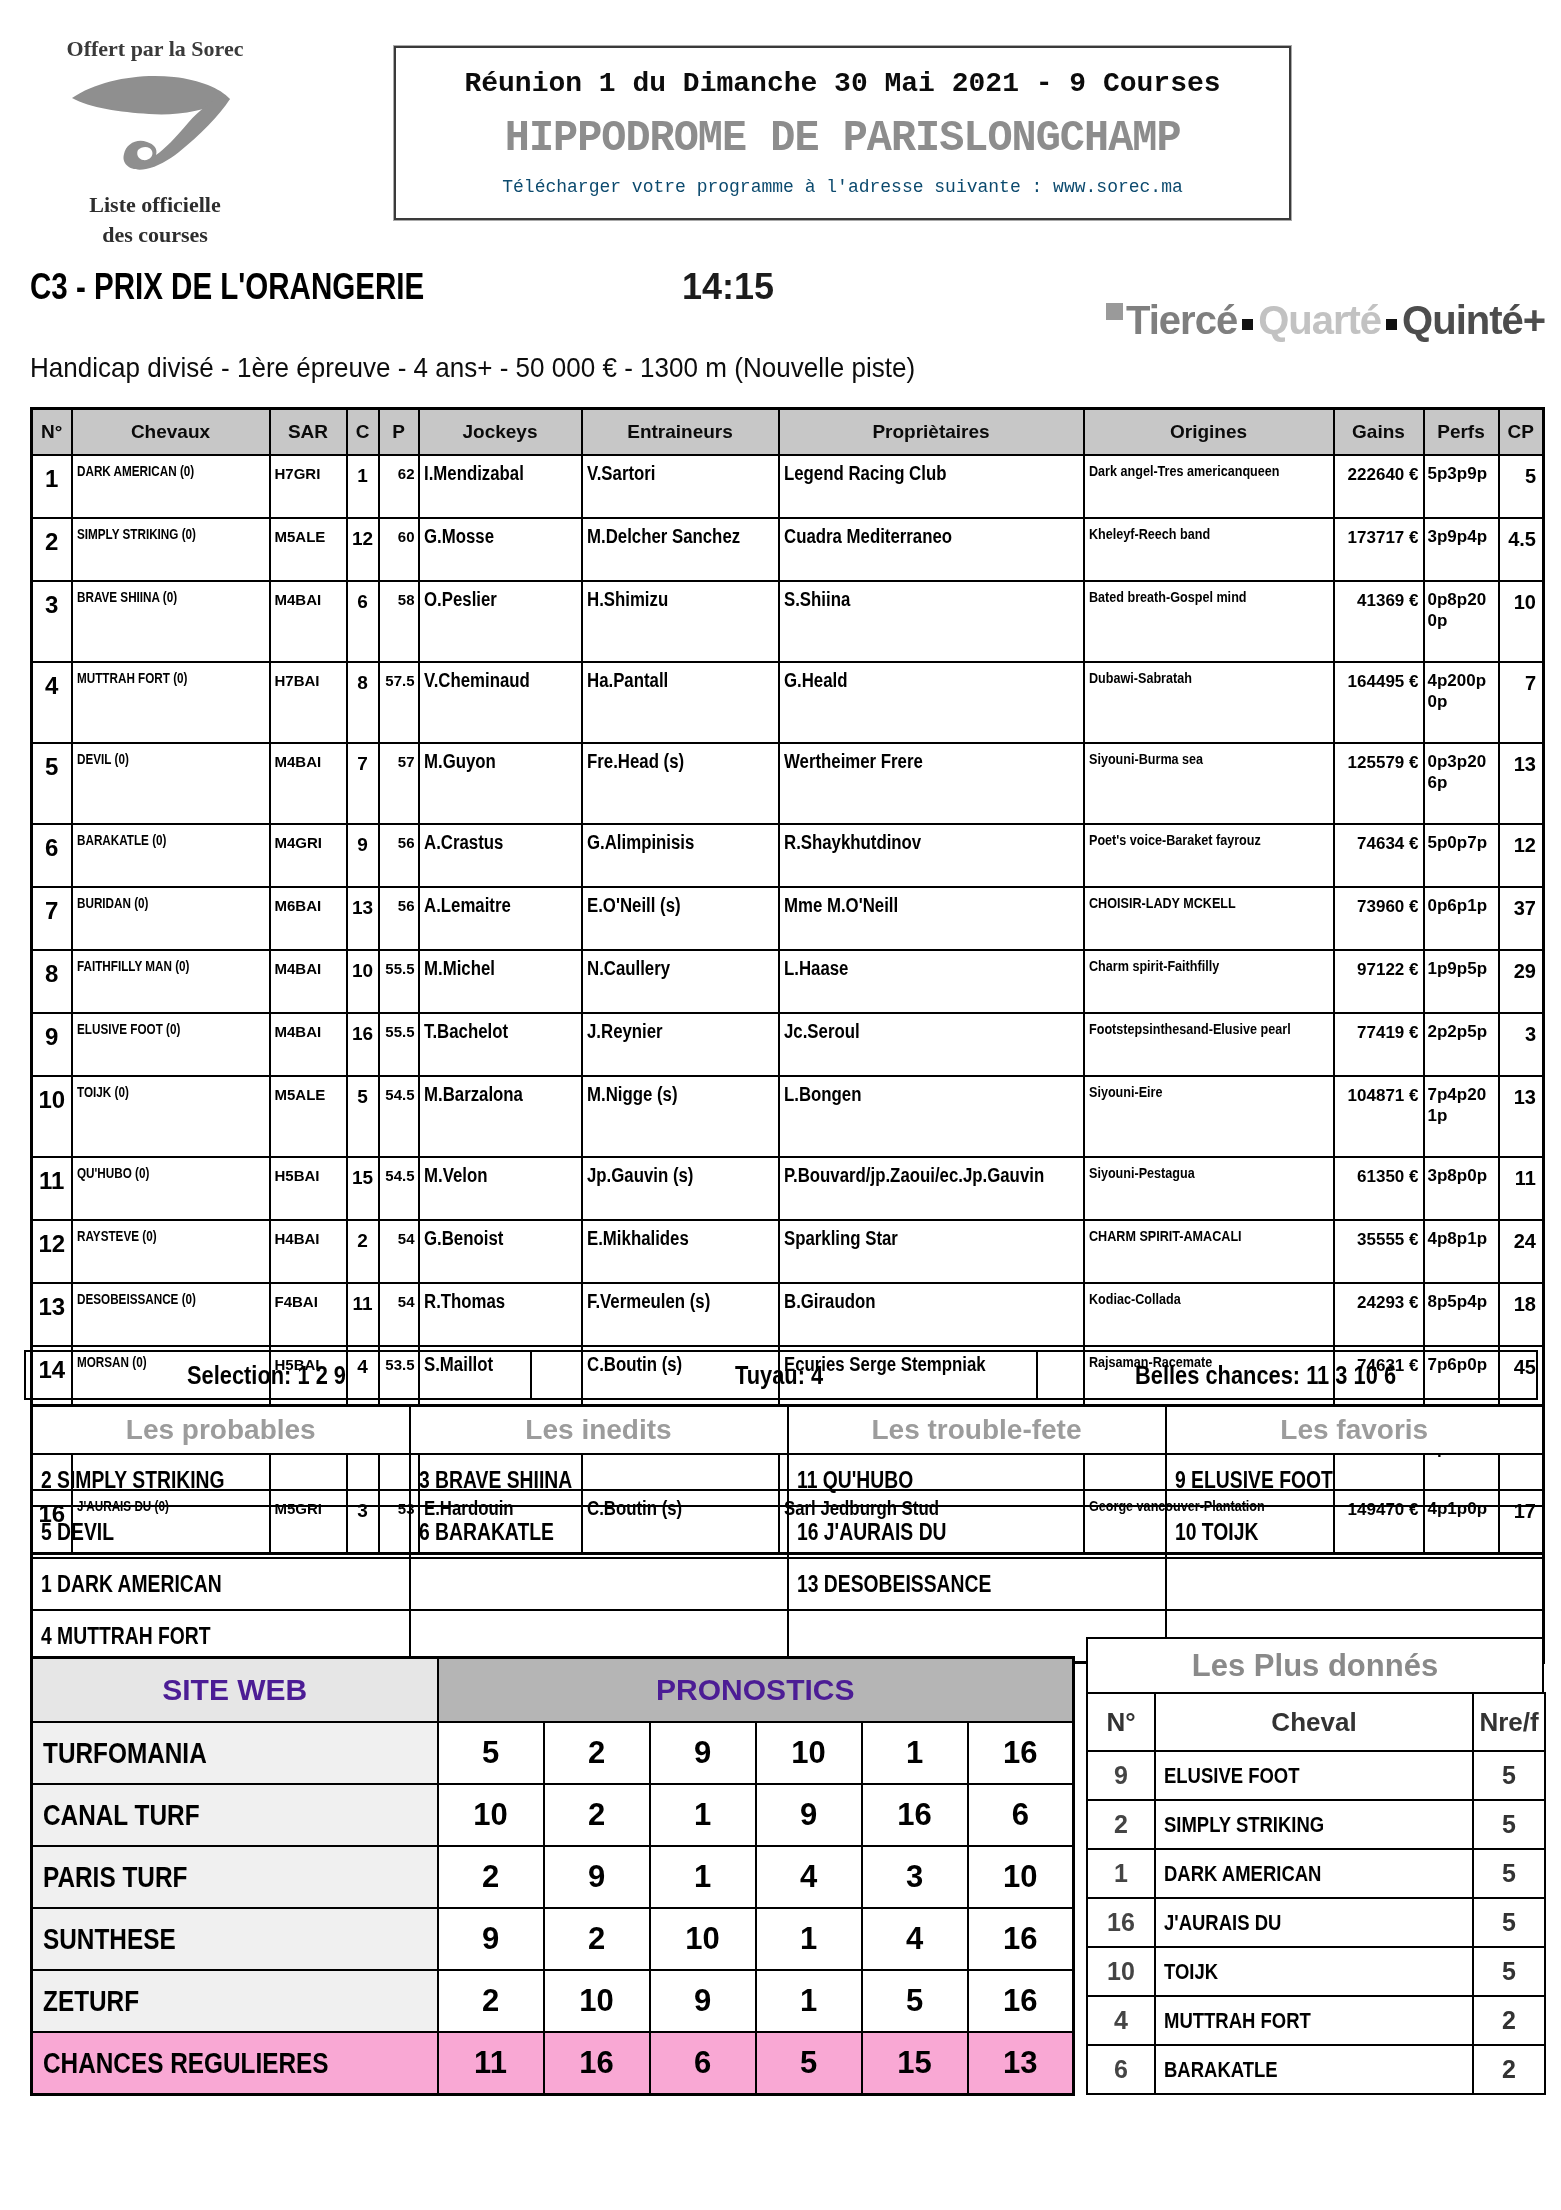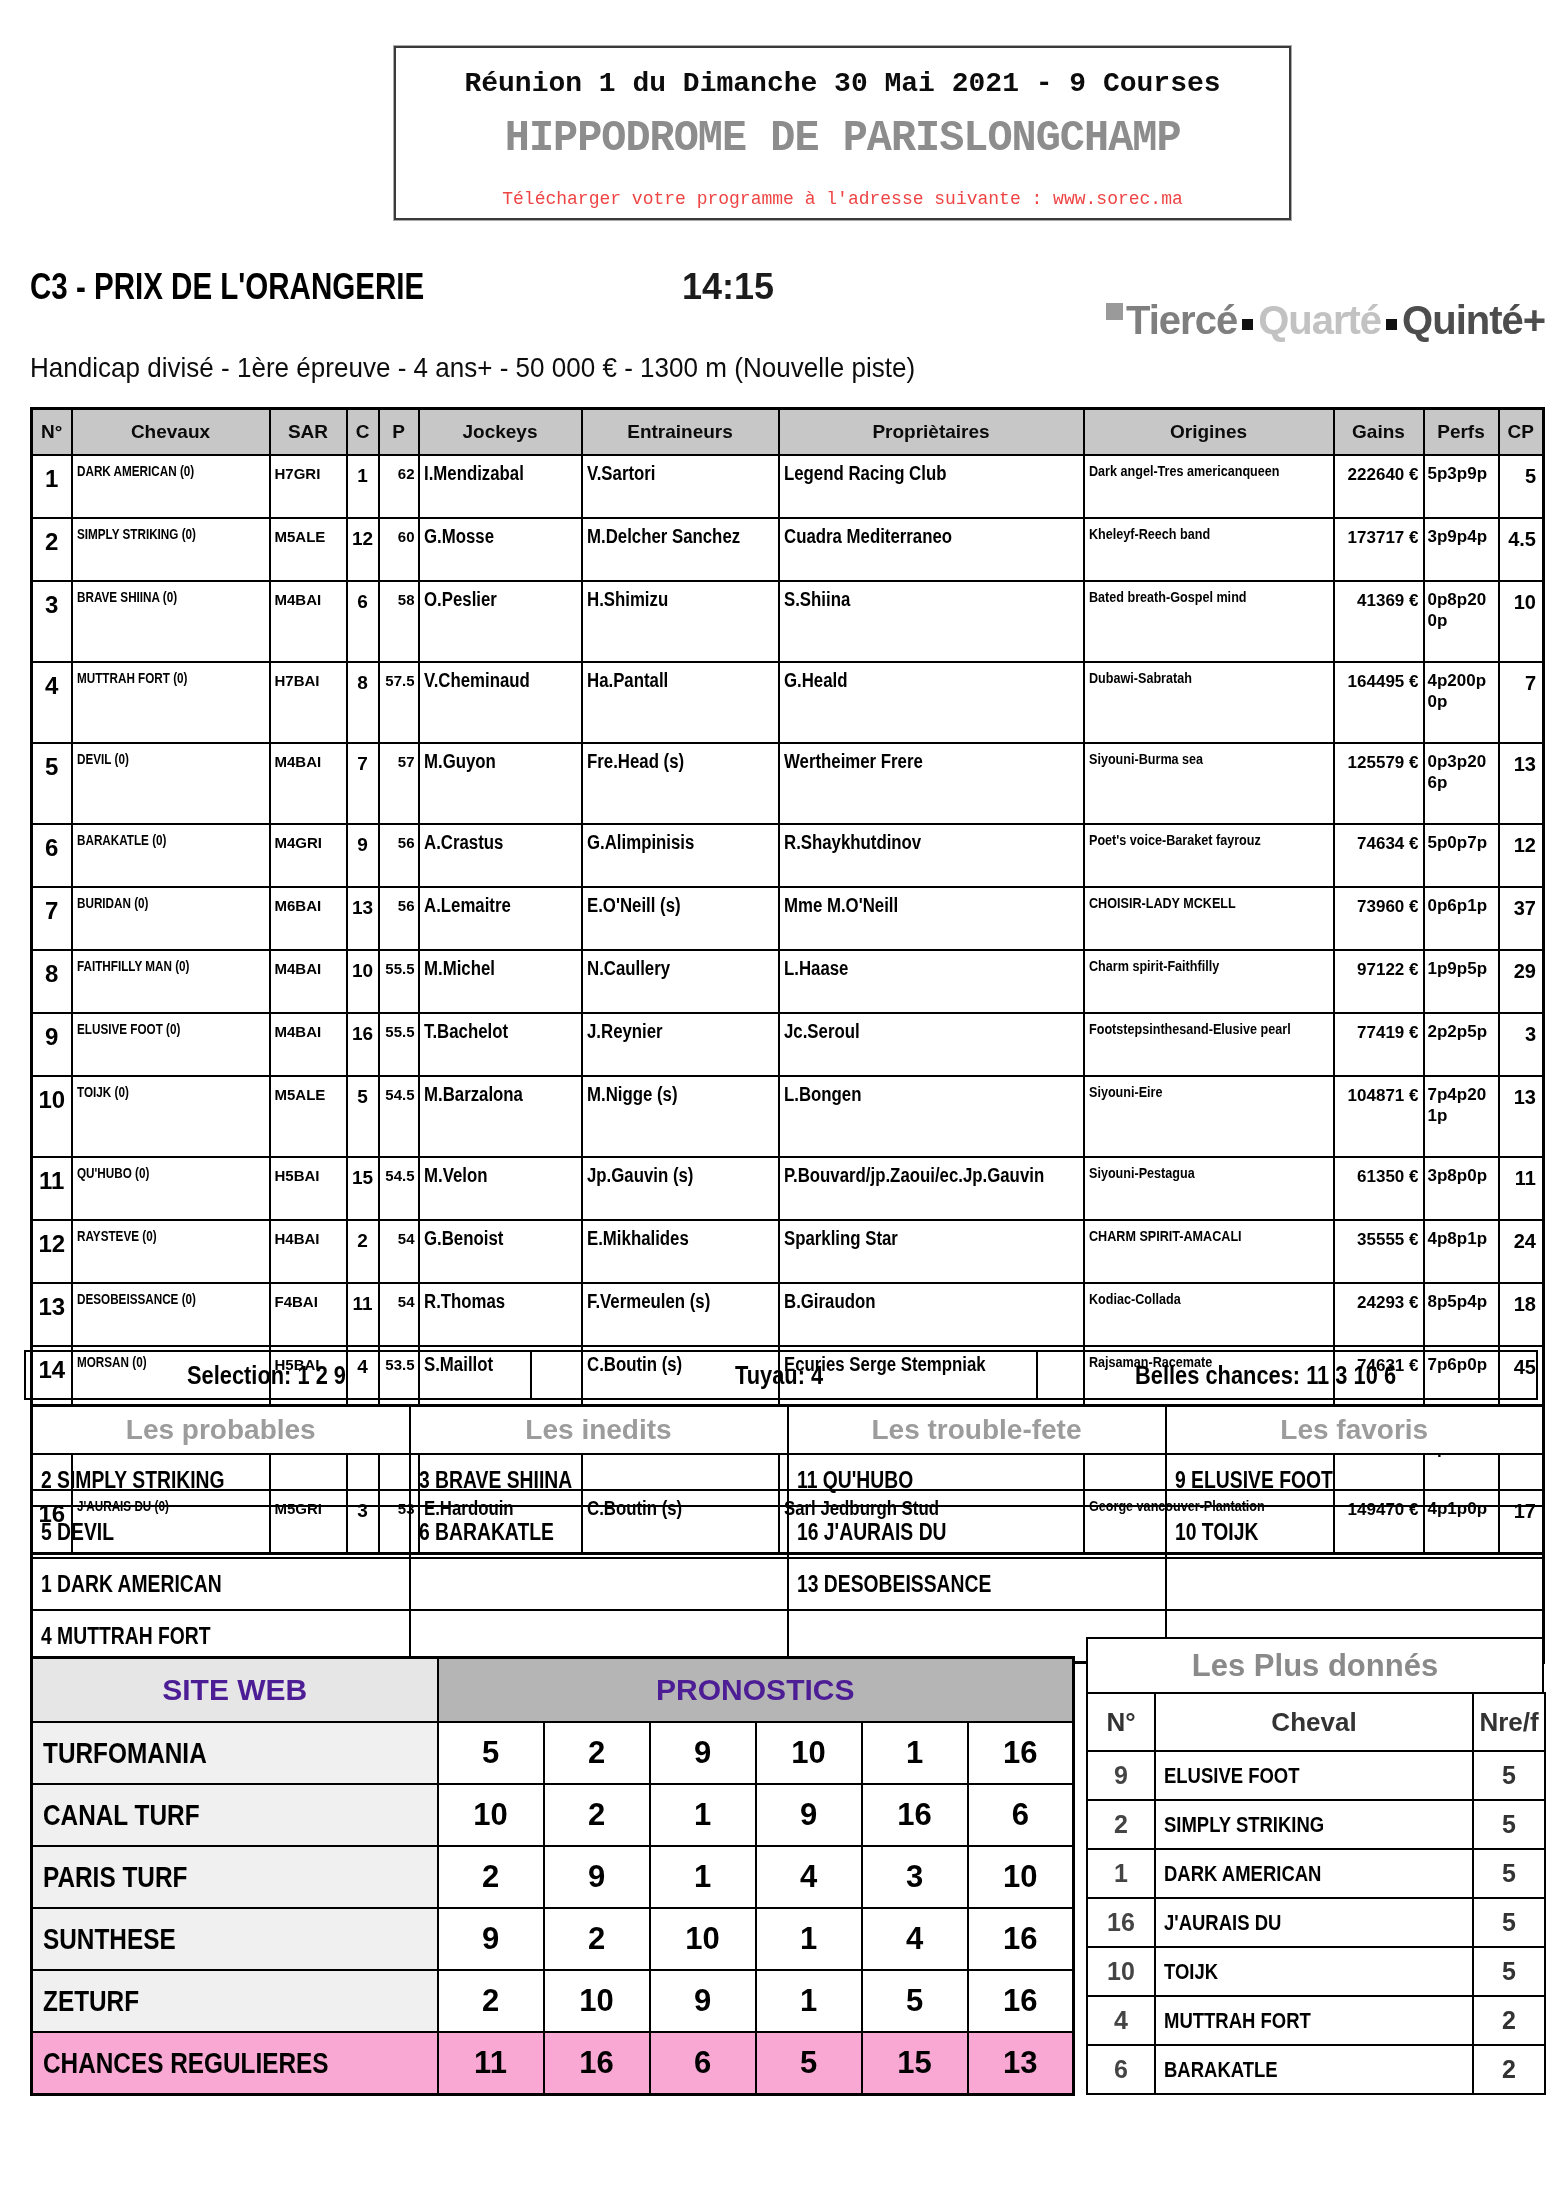--- a/index.html
+++ b/index.html
@@ -10,21 +10,21 @@
   .logo-block { position:absolute; left:40px; top:36px; width:230px; text-align:center; }
   .logo-top   { font-family:"Liberation Serif", serif; font-weight:bold; font-size:22px; color:#3a3a3a; }
   .logo-svg   { display:block; margin:4px auto 0; }
   .logo-bottom{ font-family:"Liberation Serif", serif; font-weight:bold; font-size:22px; color:#2e2e2e; line-height:1.35; margin-top:2px; }
 
   
   .header-box { position:absolute; left:394px; top:46px; width:893px; height:170px;
                 border:2px solid #3a3a3a; outline:1px solid #aaa; text-align:center; background:#fff;font-family:Liberation Mono, monospace; }
   .reunion    { margin-top:20px; font-size:28px; font-weight:bold; color:#0c0c0c; }
   .hippodrome { margin-top:14px; font-size:44px; font-weight:bold; color:#8d8d8d; letter-spacing:-1px; white-space:nowrap; }
-  .download   { margin-top:26px; font-size:18px; color:#ef4444; }
+  .download   { margin-top:14px; font-size:18px; color:#0c4a6e; }
 
   
   .race-title { position:absolute; left:30px; top:266px; font-size:36px; font-weight:bold; white-space:nowrap; }
   .race-time  { position:absolute; left:682px; top:266px; font-size:36px; font-weight:bold; color:#1c1c1c; }
   .bets       { position:absolute; left:1106px; top:298px; font-size:40px; font-weight:bold; white-space:nowrap; letter-spacing:-1px; }
   .bet-tierce { color:#7f7f7f; }
   .bet-quarte { color:#c2c2c2; }
   .bet-quinte { color:#4d4d4d; }
   .sq      { display:inline-block; width:11px; height:11px; background:#111; margin:0 5px 4px; vertical-align:baseline; }
   .sq-lead { display:inline-block; width:17px; height:17px; background:#9a9a9a; margin-right:3px; vertical-align:super; }
@@ -85,20 +85,32 @@
   .plus td { border:2px solid #000; font-weight:bold; height:45px; vertical-align:middle; }
   .plus td.pnum  { font-size:25px; color:#444; text-align:center; }
   .plus td.pname { font-size:22px; padding-left:8px; }
   .plus td.pnref { font-size:25px; color:#333; text-align:center; }
 </style>
 </head>
 <body>
 
 <div class="page">
 
+  <div class="logo-block">
+    <div class="logo-top">Offert par la Sorec</div>
+    <svg class="logo-svg" width="178" height="122" viewBox="0 0 178 122">
+      <path d="M6 32 C32 14 74 7 108 11 C134 14 154 22 164 33 C138 46 108 50 83 48 C54 46 24 42 6 32 Z" fill="#8f8f8f"></path>
+      <path d="M164 33 C153 50 134 69 113 86 C103 94 91 101 80 103 C66 106 55 99 58 88 C60 78 71 72 81 76 C88 78 92 83 90 89 C98 84 110 71 122 57 C134 43 146 36 152 31 Z" fill="#8f8f8f"></path>
+      <path d="M72 84 C76 80 84 80 86 85 C88 90 83 95 77 94 C72 93 70 88 72 84 Z" fill="#ffffff"></path>
+    </svg>
+    <div class="logo-bottom">
+      <div>Liste officielle</div>
+      <div>des courses</div>
+    </div>
+  </div>
 
   <div class="header-box">
     <div class="reunion">Réunion 1 du Dimanche 30 Mai 2021 - 9 Courses</div>
     <div class="hippodrome"><span class="cx95">HIPPODROME DE PARISLONGCHAMP</span></div>
     <div class="download">Télécharger votre programme à l'adresse suivante : www.sorec.ma</div>
   </div>
 
   <div class="race-title"><span class="cx88">C3 -  PRIX DE L'ORANGERIE</span></div>
   <div class="race-time">14:15</div>
   <div class="bets">

